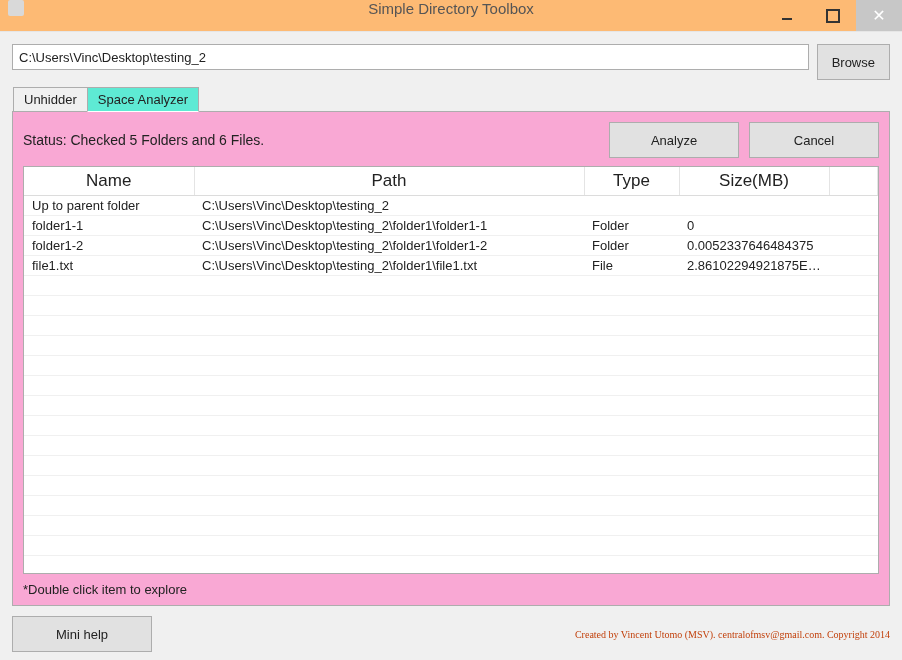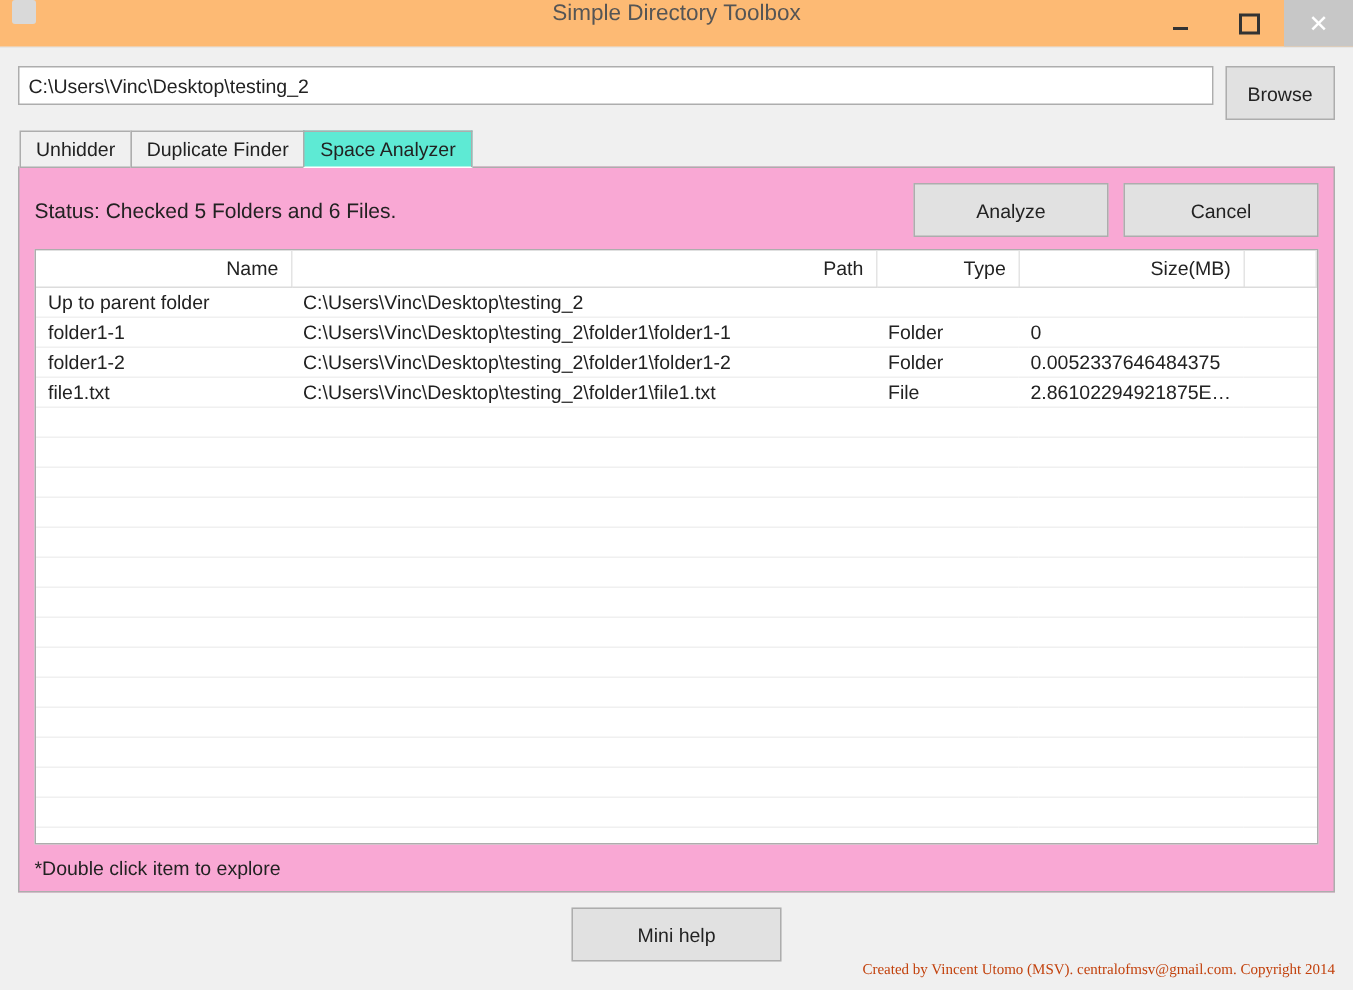--- a/index.html
+++ b/index.html
@@ -167,27 +167,27 @@
     min-height:0;
     overflow:hidden;
     background:#fff;
   }
   table {
     width:100%;
     border-collapse:collapse;
     table-layout:fixed;
   }
   thead th {
-    text-align:right;
+    text-align:center;
     font-weight:400;
     background:#fff;
     border-right:1px solid #e4e4e4;
     border-bottom:1px solid #dcdcdc;
     padding:4px 8px;
-    font-size:13px;
+    font-size:17px;
     color:#222;
     height:24px;
   }
   tbody td {
     border-bottom:1px solid #f0f0f0;
     padding:2px 8px;
     font-size:13px;
     color:#222;
     height:20px;
     white-space:nowrap;
@@ -203,21 +203,20 @@
   .hint {
     font-size:13px;
     color:#222;
     margin-top:8px;
   }
 
   .footer {
     display:flex;
     align-items:center;
     margin-top:10px;
-    flex-direction:column;
   }
   .footer .credit {
     margin-left:auto;
     font-size:10px;
     color:#c2410c;
     font-family:Liberation Serif, serif;
   }
   .footer .btn { min-width:140px; }
 </style>
 </head>
@@ -235,21 +234,20 @@
 
 <div class="client">
 
   <div class="pathrow">
     <input class="path-input" type="text" value="C:\Users\Vinc\Desktop\testing_2" style="">
     <button class="btn">Browse</button>
   </div>
 
   <div class="tabs">
     <div class="tab">Unhidder</div>
-    <div class="tab">Duplicate Finder</div>
     <div class="tab active">Space Analyzer</div>
   </div>
 
   <div class="tabpanel">
 
     <div class="toprow">
       <div class="status">Status: Checked 5 Folders and 6 Files.</div>
       <div class="actions">
         <button class="btn">Analyze</button>
         <button class="btn">Cancel</button>

